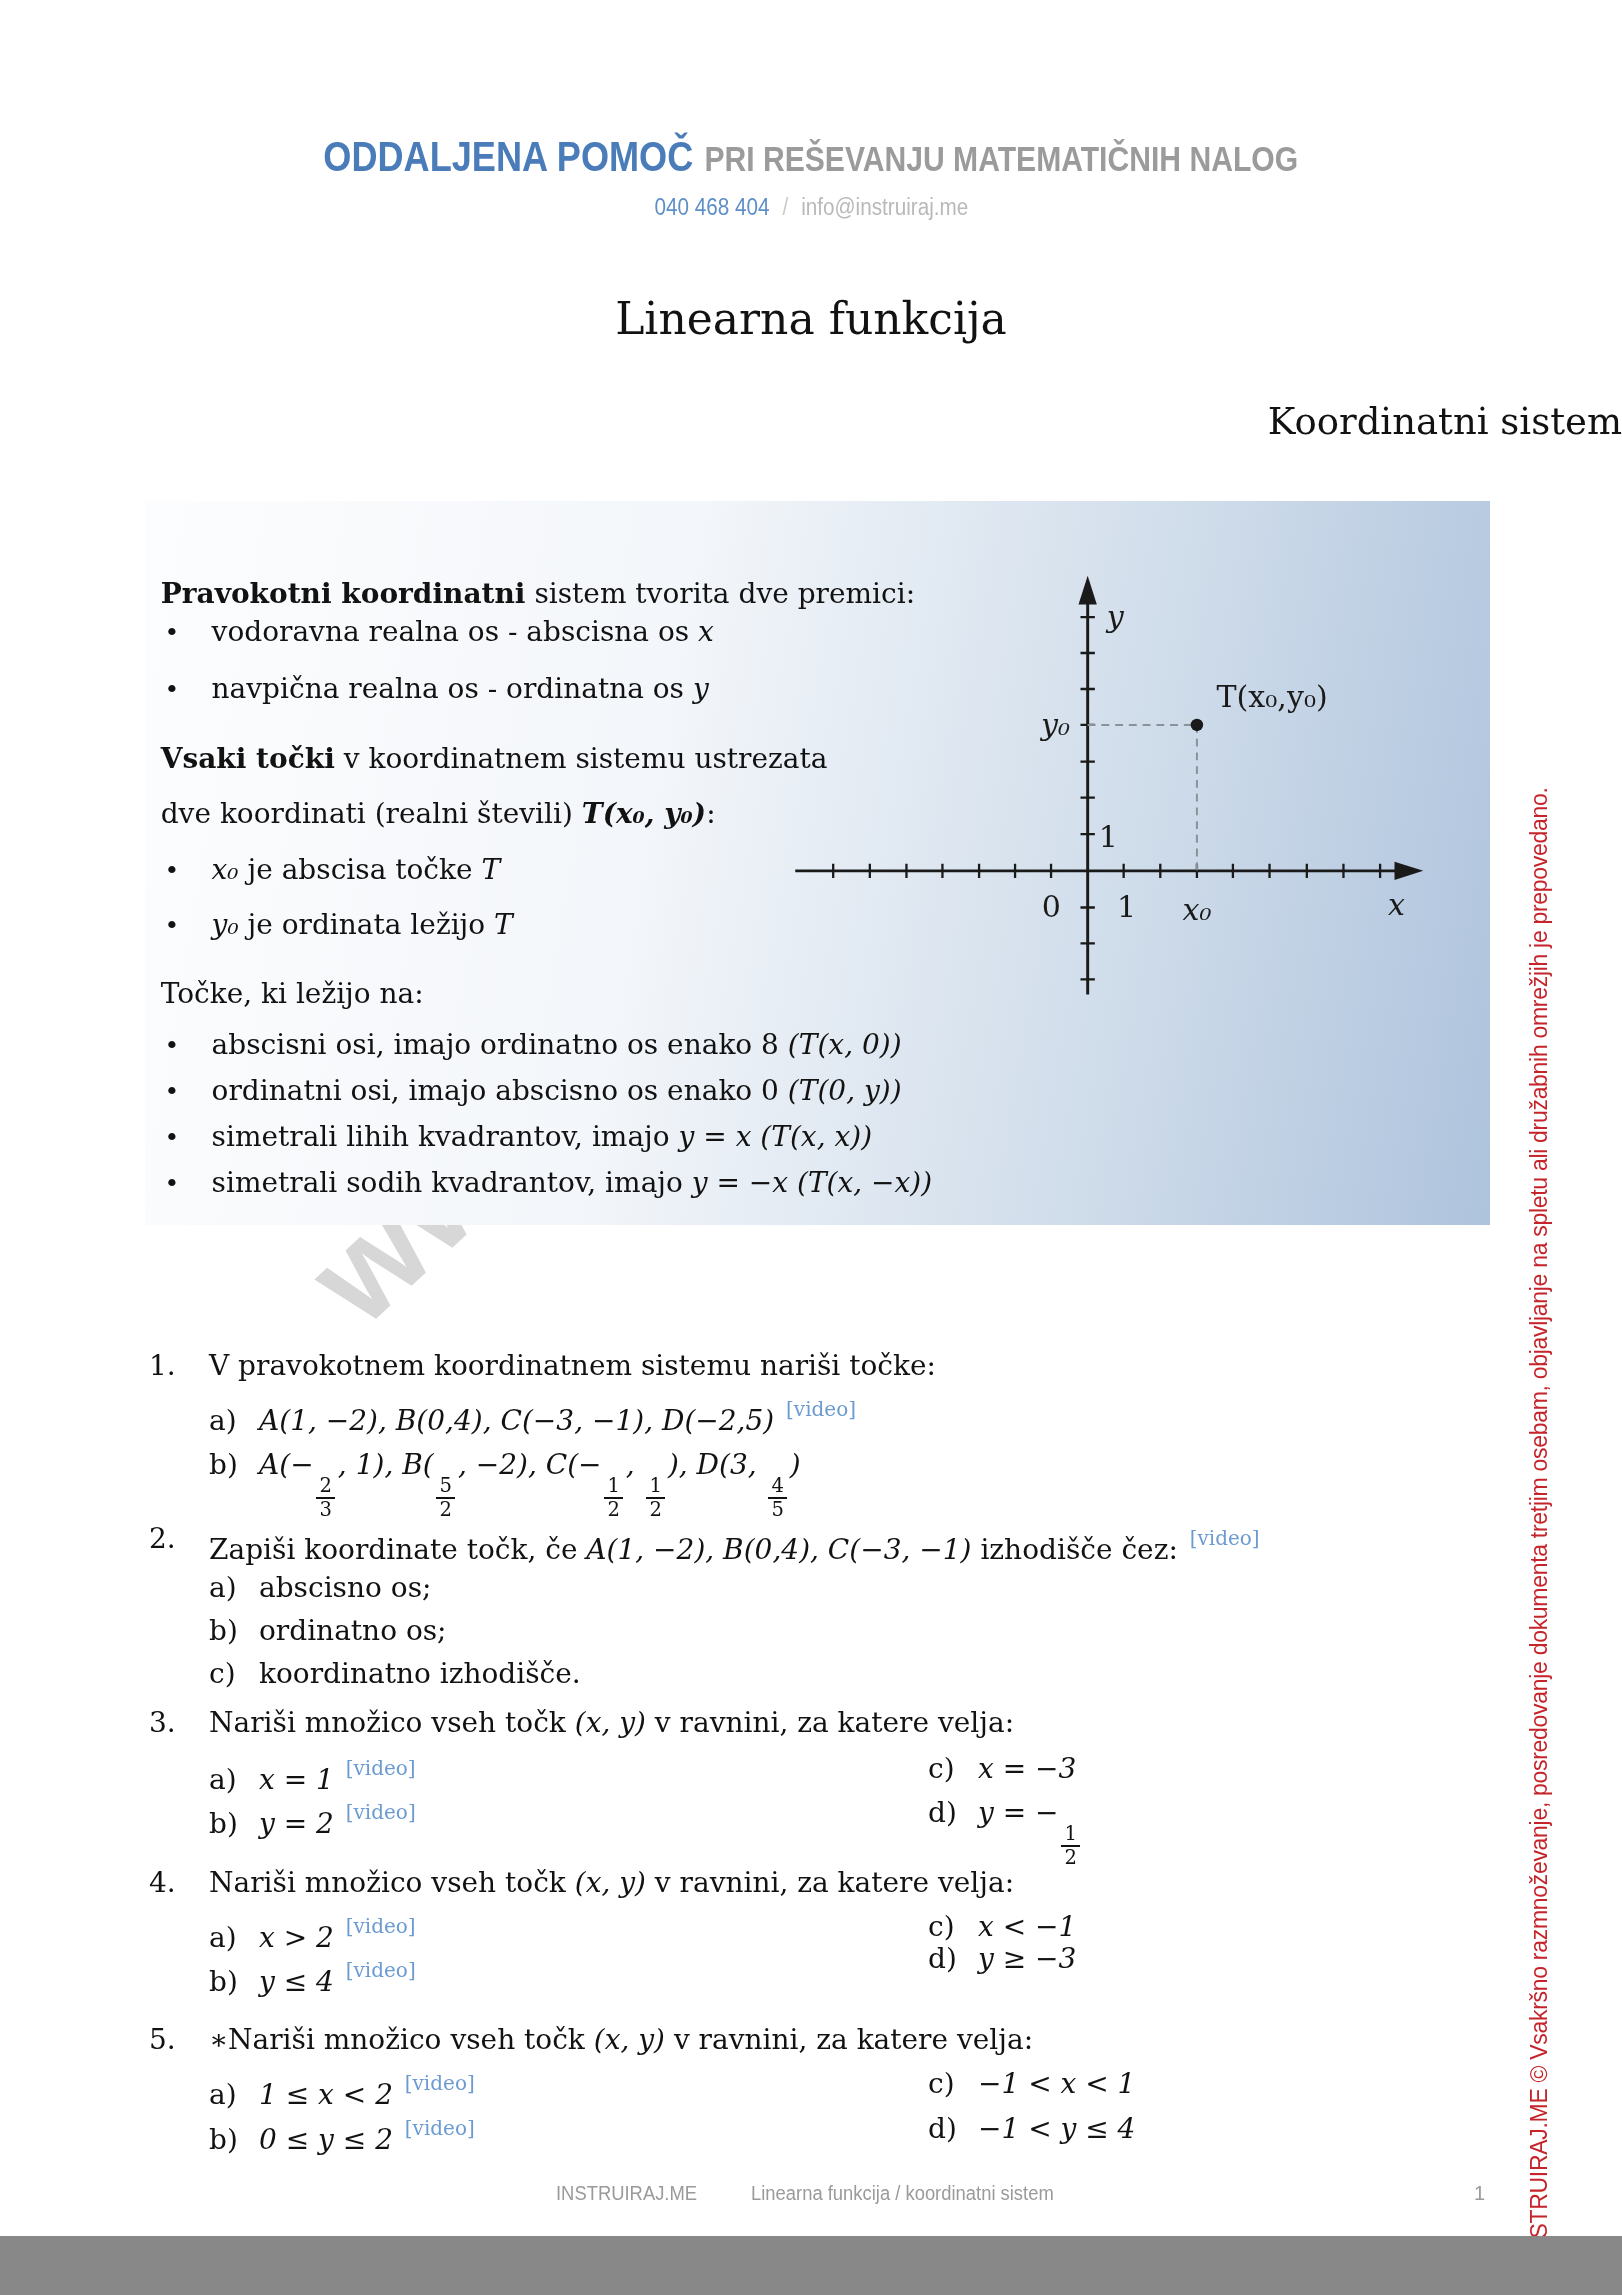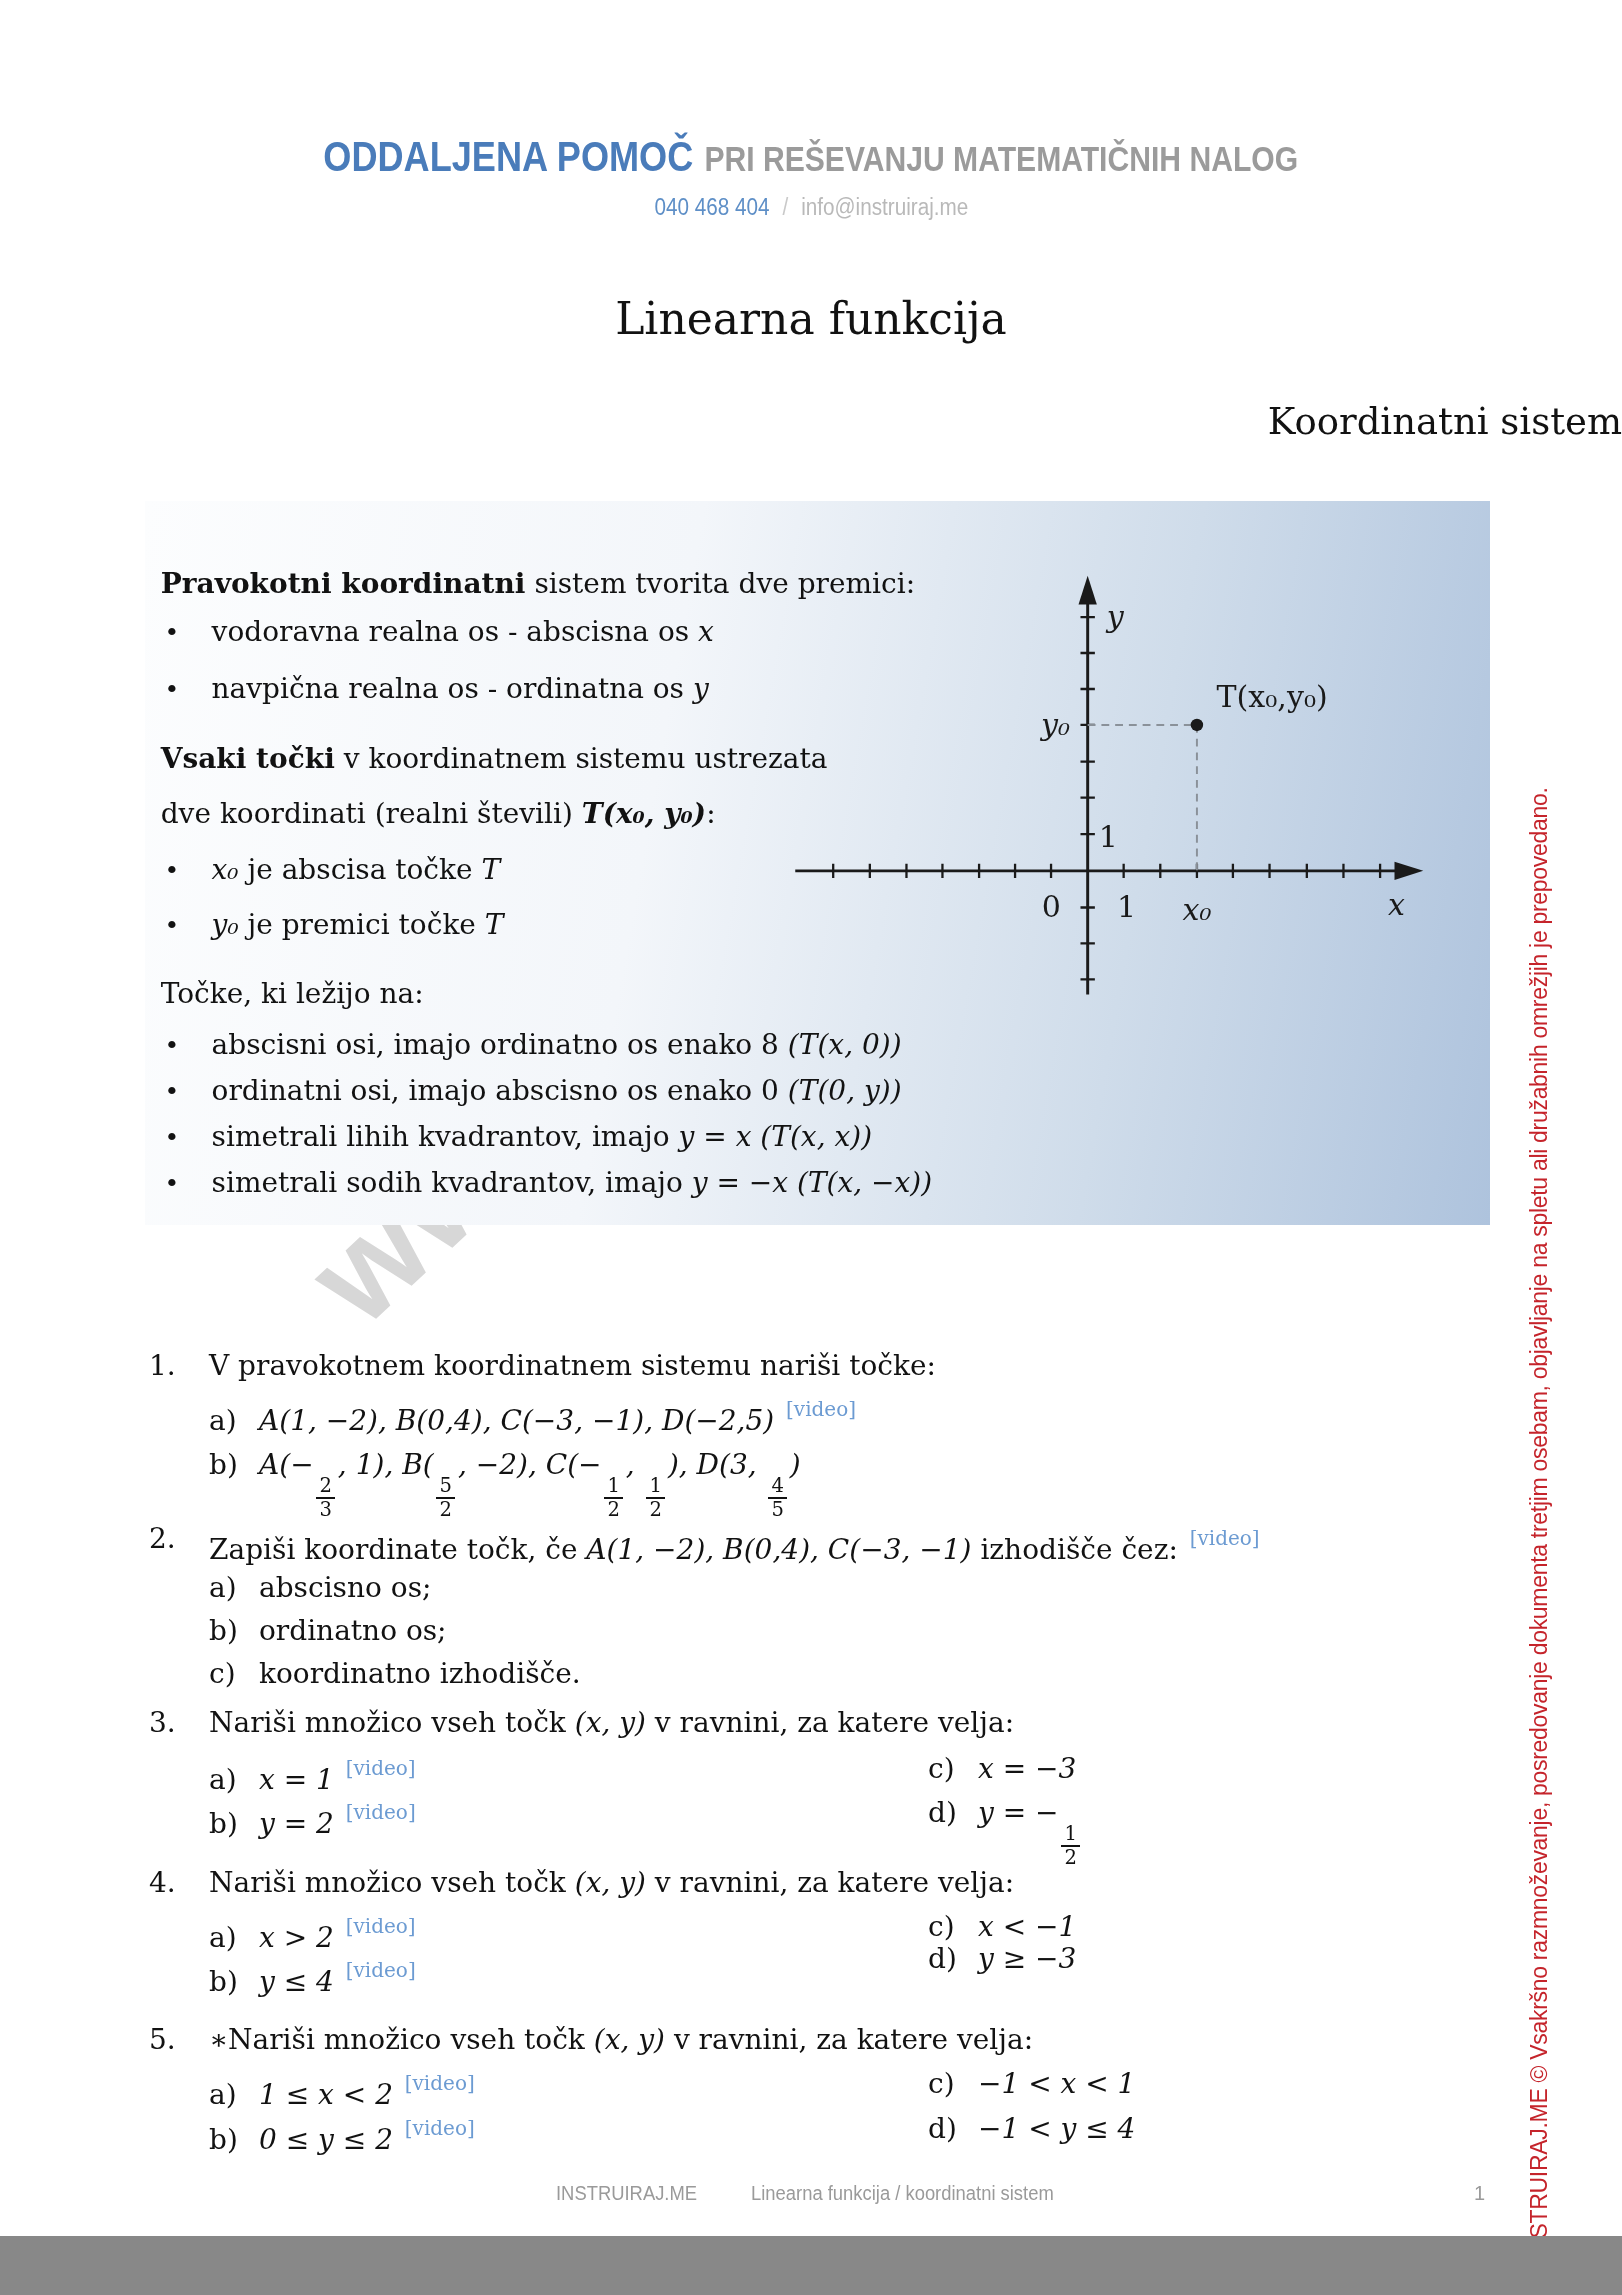--- a/index.html
+++ b/index.html
@@ -85,27 +85,27 @@
   </div>
 
   <div class="doc-title">Linearna funkcija</div>
   <div class="doc-subtitle">Koordinatni sistem</div>
 
   <div class="watermark-clip">
     <div class="watermark">www.instruiraj.me</div>
   </div>
 
   <div class="theory-box">
-    <div class="tl" style="top:66px"><span class="b">Pravokotni koordinatni</span><span> sistem tvorita dve premici:</span></div>
+    <div class="tl" style="top:76px"><span class="b">Pravokotni koordinatni</span><span> sistem tvorita dve premici:</span></div>
     <div class="tl" style="top:114px"><span class="dot">•</span><span><span>vodoravna realna os - abscisna os </span><span class="i">x</span></span></div>
     <div class="tl" style="top:171px"><span class="dot">•</span><span><span>navpična realna os - ordinatna os </span><span class="i">y</span></span></div>
     <div class="tl" style="top:241px"><span class="b">Vsaki točki</span><span> v koordinatnem sistemu ustrezata</span></div>
     <div class="tl" style="top:296px"><span>dve koordinati (realni števili) </span><span class="bi">T(x₀, y₀)</span><span>:</span></div>
     <div class="tl" style="top:352px"><span class="dot">•</span><span><span class="i">x₀</span><span> je abscisa točke </span><span class="i">T</span></span></div>
-    <div class="tl" style="top:407px"><span class="dot">•</span><span><span class="i">y₀</span><span> je premici točke </span><span class="i">T</span></span></div>
+    <div class="tl" style="top:407px"><span class="dot">•</span><span><span class="i">y₀</span><span> je ordinata ležijo </span><span class="i">T</span></span></div>
     <div class="tl" style="top:476px"><span>Točke, ki ležijo na:</span></div>
     <div class="tl" style="top:527px"><span class="dot">•</span><span><span>abscisni osi, imajo ordinatno os enako 8 </span><span class="i">(T(x, 0))</span></span></div>
     <div class="tl" style="top:573px"><span class="dot">•</span><span><span>ordinatni osi, imajo abscisno os enako 0 </span><span class="i">(T(0, y))</span></span></div>
     <div class="tl" style="top:619px"><span class="dot">•</span><span><span>simetrali lihih kvadrantov, imajo </span><span class="i">y = x (T(x, x))</span></span></div>
     <div class="tl" style="top:665px"><span class="dot">•</span><span><span>simetrali sodih kvadrantov, imajo </span><span class="i">y = −x (T(x, −x))</span></span></div>
 
     <svg class="diagram" viewBox="0 0 2056 1106">
 
       <line class="axis" x1="994" y1="565" x2="1938" y2="565"></line>
       <polygon points="1954,565 1910,551 1910,579" fill="#1a1a1a"></polygon>

